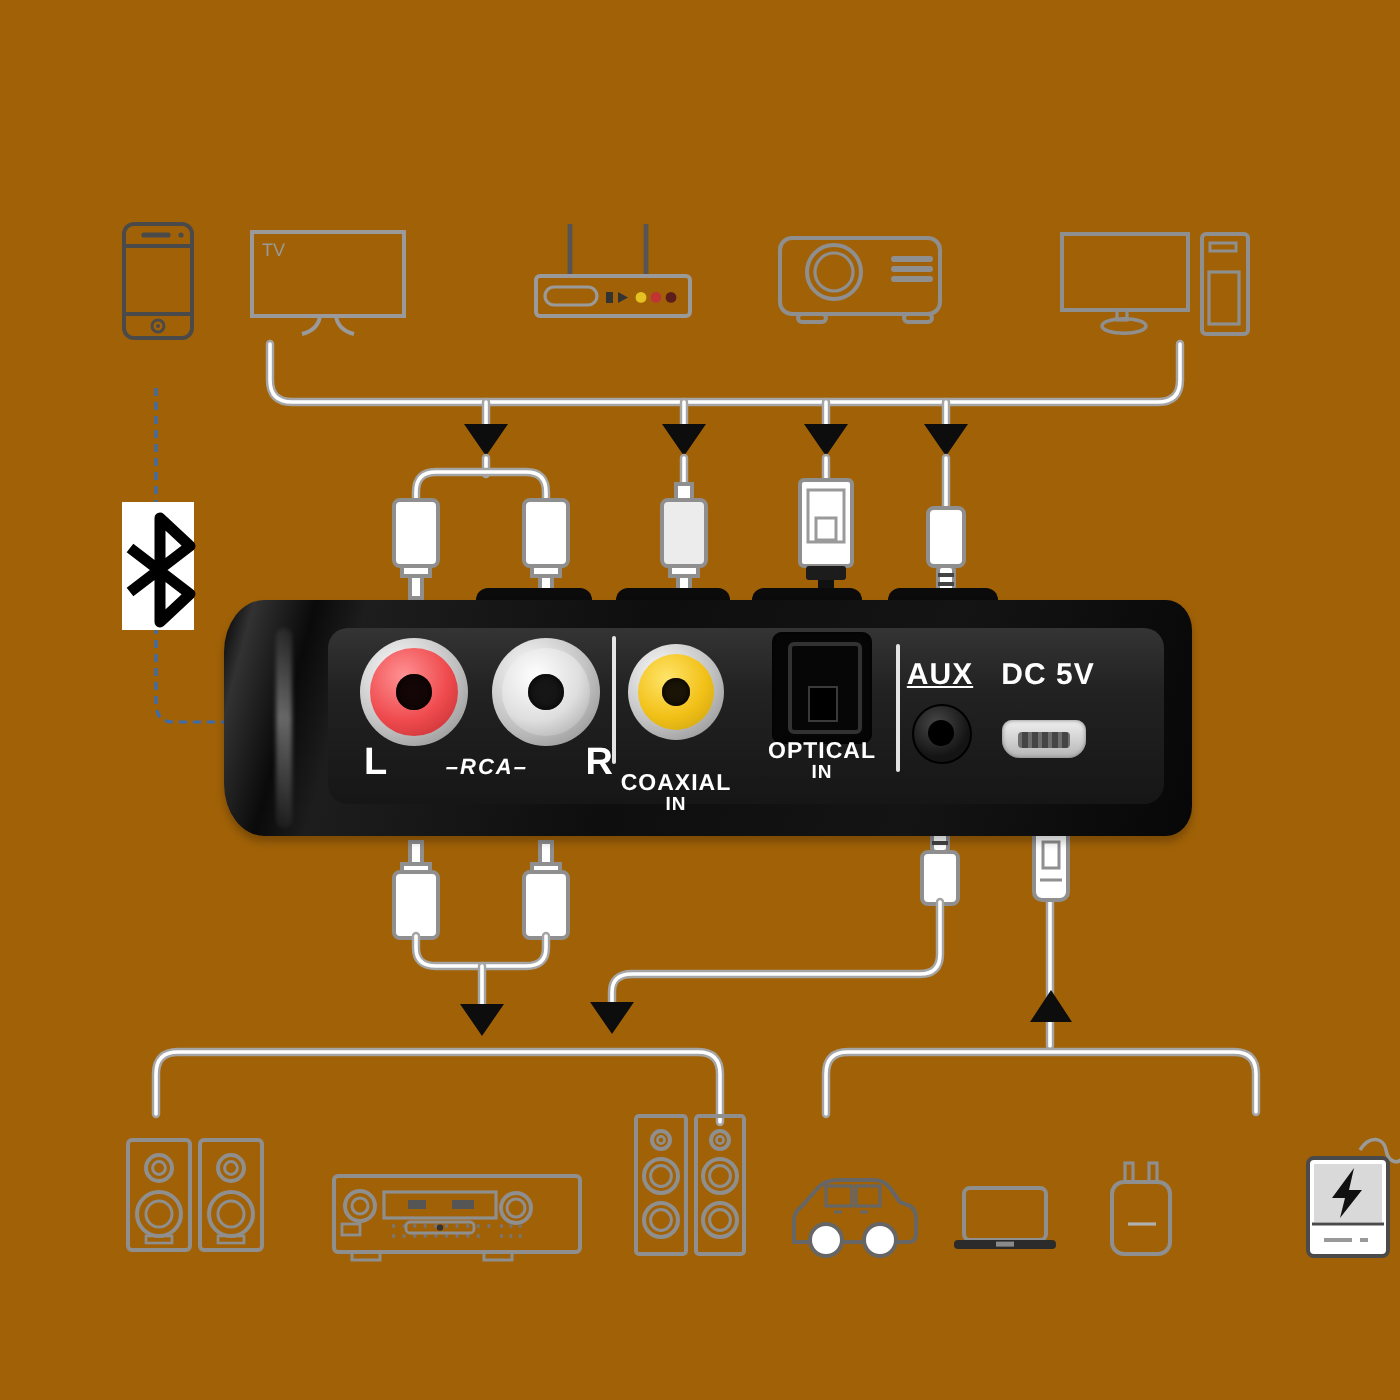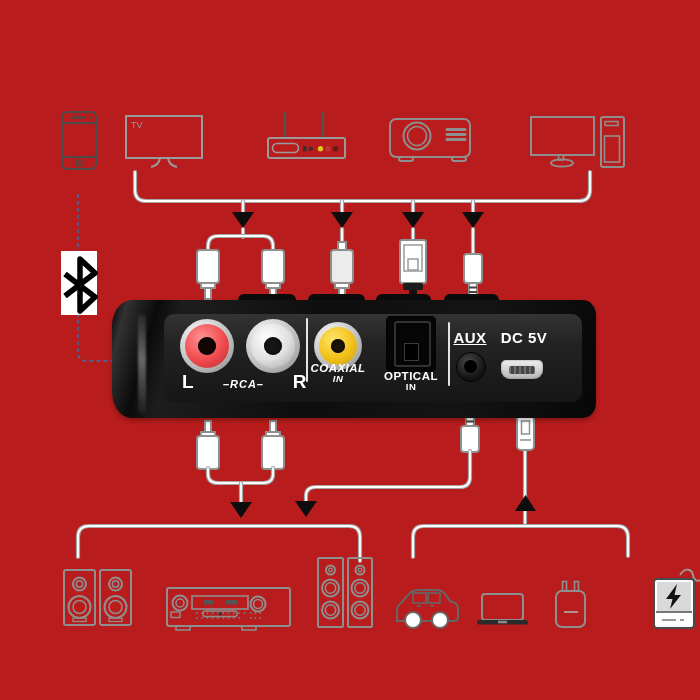--- a/index.html
+++ b/index.html
@@ -1,16 +1,16 @@
 <!DOCTYPE html>
 <html><head>
 <meta charset="utf-8">
 <style>
   html,body{margin:0;padding:0;background:#fff;}
-  .stage{position:relative;width:700px;height:700px;background:#b91c1c;overflow:hidden;
+  .stage{position:relative;width:700px;height:700px;background:#a16207;overflow:hidden;
          font-family:"Liberation Sans",sans-serif;}
   .stage svg{position:absolute;left:0;top:0;}
   
   .co{fill:none;stroke:#a5a5a5;stroke-width:4.2;stroke-linecap:round;}
   .ci{fill:none;stroke:#ffffff;stroke-width:1.8;stroke-linecap:round;}
   .lnw{fill:#ffffff;stroke:#8f8f8f;stroke-width:2;}
   .arrow{fill:#0d0d0d;stroke:none;}
   
   .device{position:absolute;left:112px;top:294px;width:484px;height:134px;z-index:5;}
   .dev-tab{position:absolute;top:0;height:13px;background:#0b0b0b;border-radius:6px;}
@@ -307,21 +307,21 @@
     <span style="font-size:19px;">L</span>
     <span style="font-size:11px;letter-spacing:1px;font-style:italic;">–RCA–</span>
     <span style="font-size:19px;">R</span>
   </div>
 
   <div class="divider" style="left:194px;top:24px;height:64px;"></div>
 
   <div class="circle silver" style="left:202px;top:28px;width:48px;height:48px;"></div>
   <div class="circle" style="left:207px;top:33px;width:38px;height:38px;background:radial-gradient(circle at 38% 32%,#ffe46a,#f2c118 55%,#c79e0d);"></div>
   <div class="circle" style="left:219px;top:45px;width:14px;height:14px;background:#1a1406;box-shadow:inset 0 0 3px #000;"></div>
-  <div class="dlabel" style="left:190px;top:68px;width:72px;font-style:italic;">
+  <div class="dlabel" style="left:190px;top:92px;width:72px;">
     <div style="font-size:11.5px;">COAXIAL</div>
     <div style="font-size:9.5px;">IN</div>
   </div>
 
   <div style="position:absolute;left:274px;top:22px;width:50px;height:56px;background:#060606;border-radius:5px;box-shadow:inset 0 0 3px #000;">
     <div style="position:absolute;left:8px;top:5px;width:33px;height:42px;border:2px solid #323232;border-radius:3px;"></div>
     <div style="position:absolute;left:18px;top:27px;width:13px;height:16px;background:#000;border:1px solid #3a3a3a;"></div>
   </div>
   <div class="dlabel" style="left:263px;top:76px;width:72px;">
     <div style="font-size:11.5px;">OPTICAL</div>

